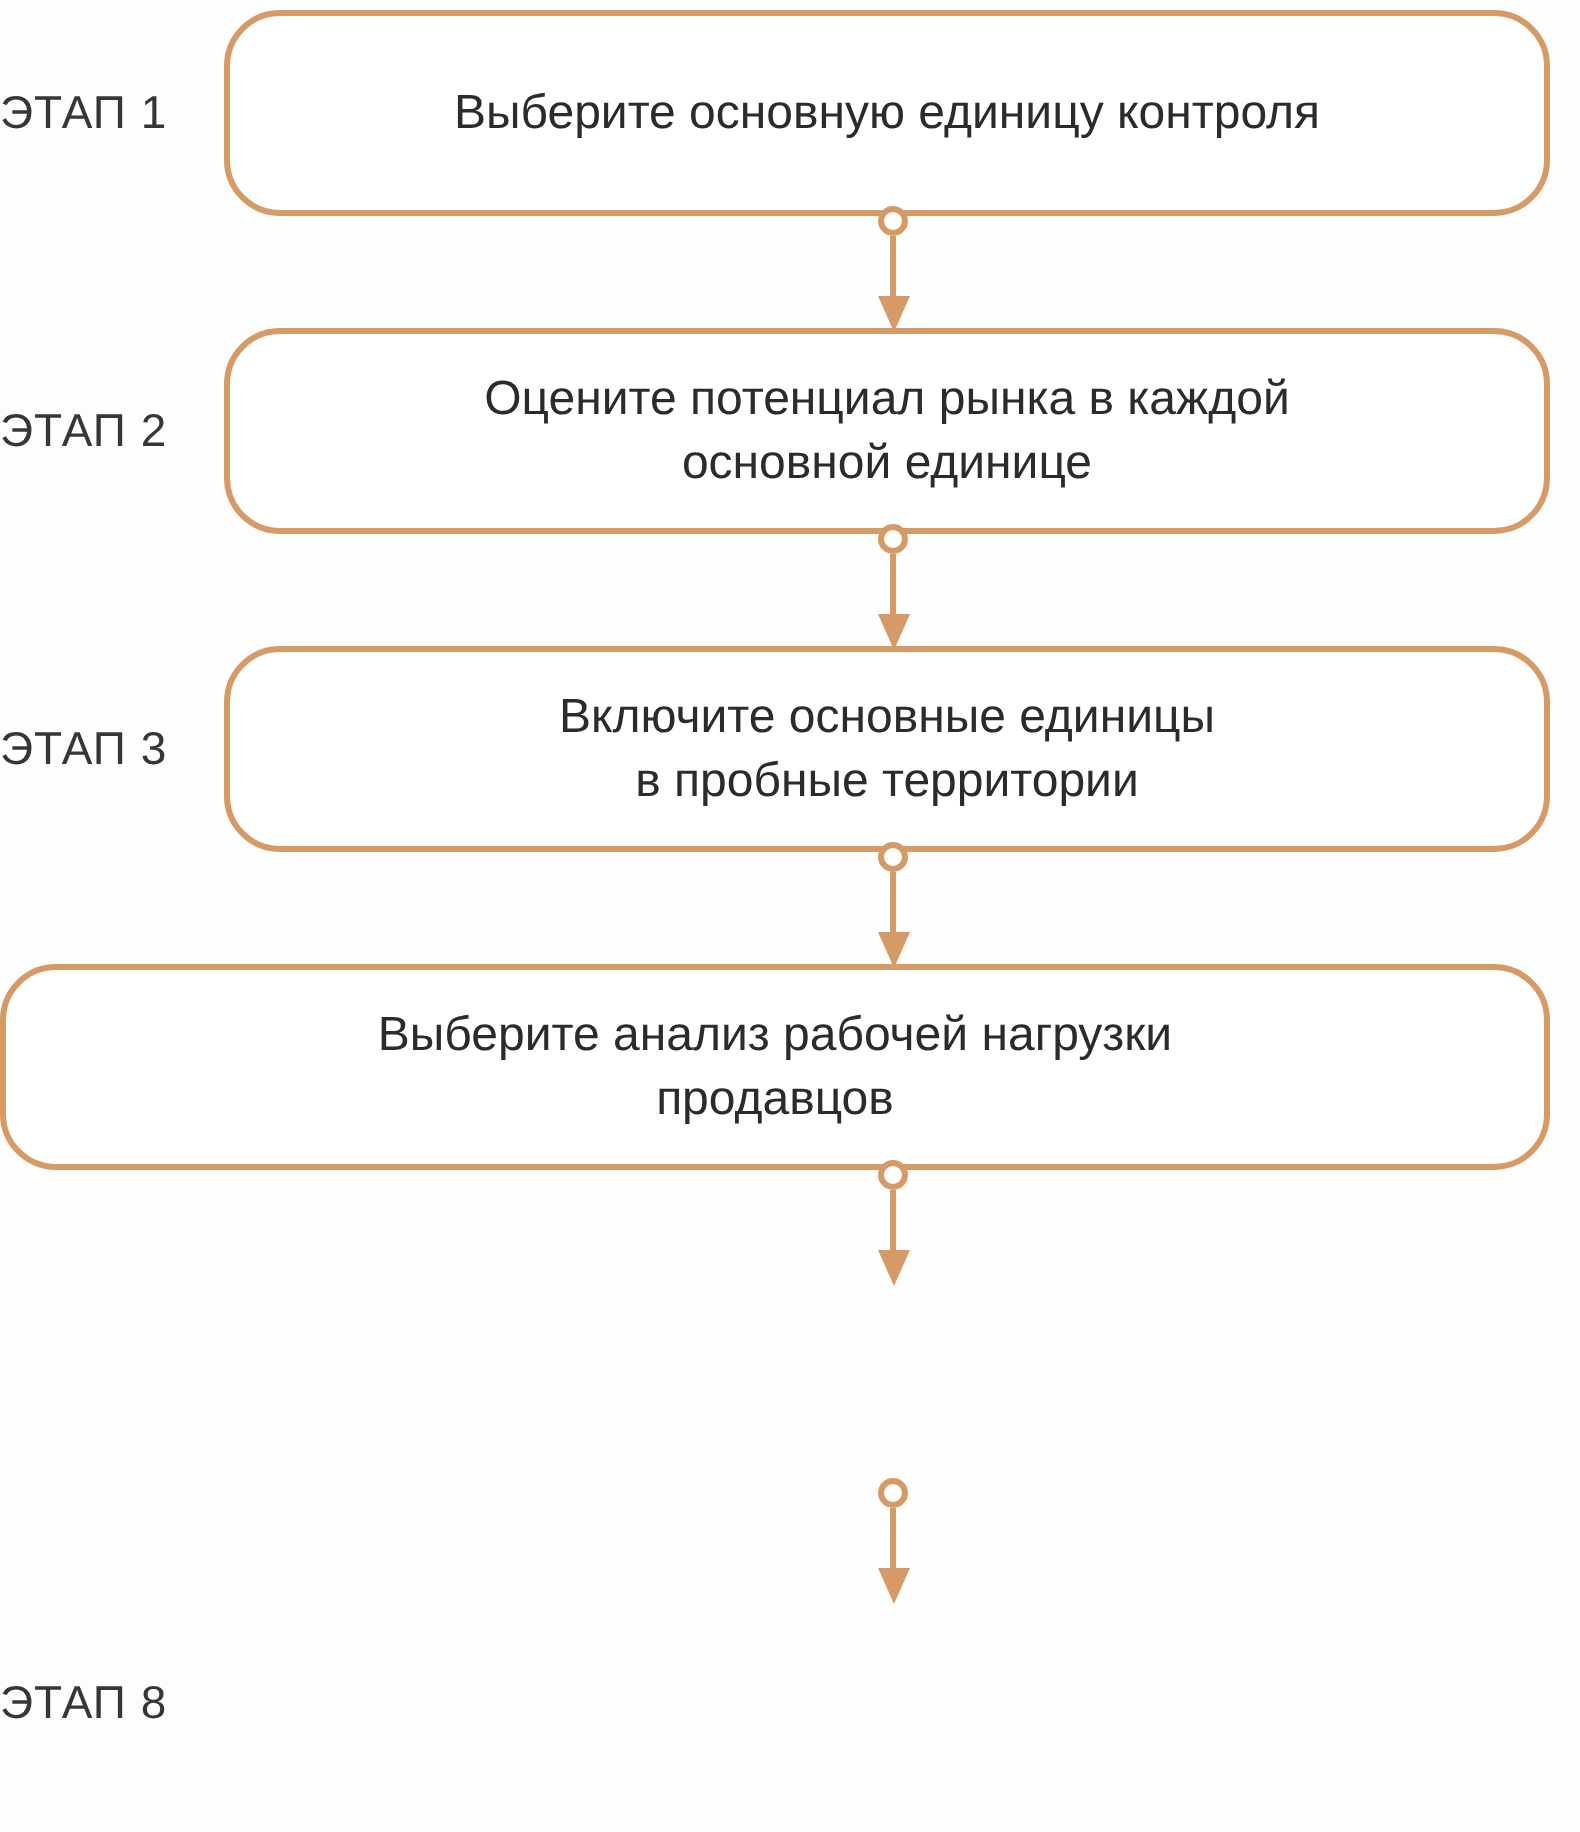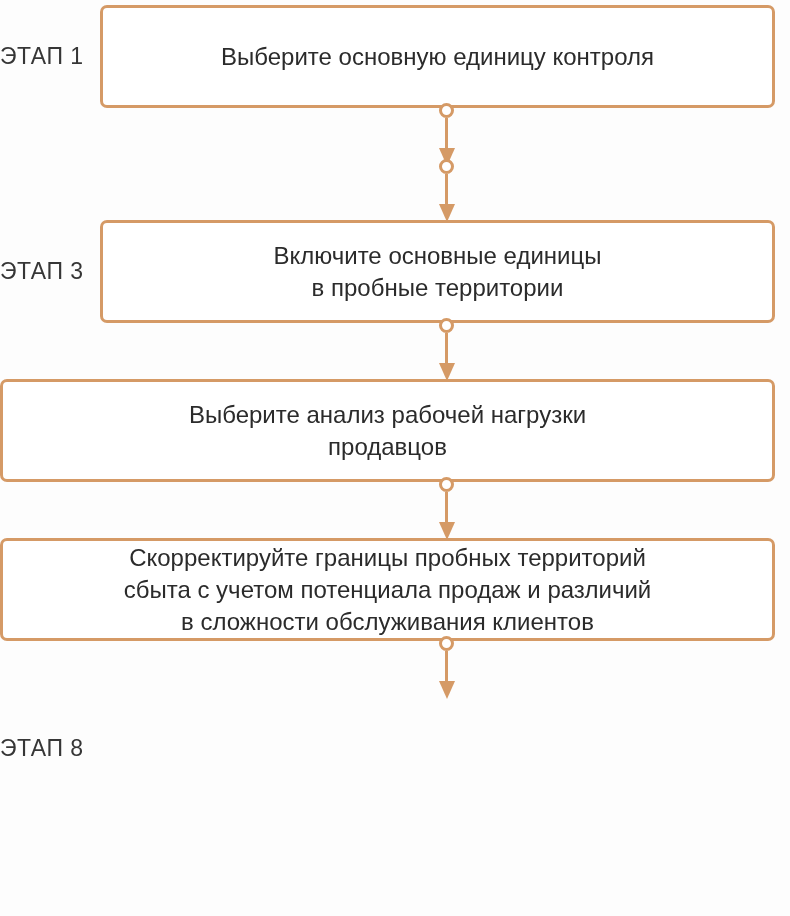--- a/index.html
+++ b/index.html
@@ -19,33 +19,33 @@
     font-family: "Liberation Sans", sans-serif;
     overflow: hidden;
     padding-top: 5px;
   }
   .step-row {
     display: flex;
     align-items: center;
     height: 103px;
   }
   .stage-label {
-    width: 100px;
+    width: 112px;
     flex-shrink: 0;
     font-size: 23px;
     color: var(--label);
     letter-spacing: 0.5px;
     white-space: nowrap;
   }
   .box {
     flex: 1;
     height: 100%;
     margin-right: 15px;
     border: 3px solid var(--accent);
-    border-radius: 7px;
+    border-radius: 28px;
     background: var(--box_fill);
     display: flex;
     align-items: center;
     justify-content: center;
     text-align: center;
   }
   .box-text {
     font-size: 24px;
     line-height: 32px;
     color: var(--text);
@@ -103,20 +103,27 @@
   </div>
   <div class="connector-row">
     <div class="connector-spacer"></div>
     <div class="connector">
       <span class="dot"></span>
       <span class="stem"></span>
       <span class="arrowhead"></span>
     </div>
   </div>
 
+  <div class="step-row">
+    <div class="stage-label">ЭТАП 2</div>
+    <div class="box">
+      <span class="box-text">Оцените потенциал рынка в каждой
+основной единице</span>
+    </div>
+  </div>
   <div class="connector-row">
     <div class="connector-spacer"></div>
     <div class="connector">
       <span class="dot"></span>
       <span class="stem"></span>
       <span class="arrowhead"></span>
     </div>
   </div>
 
   <div class="step-row">
@@ -144,25 +151,20 @@
   <div class="connector-row">
     <div class="connector-spacer"></div>
     <div class="connector">
       <span class="dot"></span>
       <span class="stem"></span>
       <span class="arrowhead"></span>
     </div>
   </div>
 
   <div class="step-row">
-    <div class="box">
-      <span class="box-text">Скорректируйте границы пробных территорий
-сбыта с учетом потенциала продаж и различий
-в сложности обслуживания клиентов</span>
-    </div>
   </div>
   <div class="connector-row">
     <div class="connector-spacer"></div>
     <div class="connector">
       <span class="dot"></span>
       <span class="stem"></span>
       <span class="arrowhead"></span>
     </div>
   </div>
 

